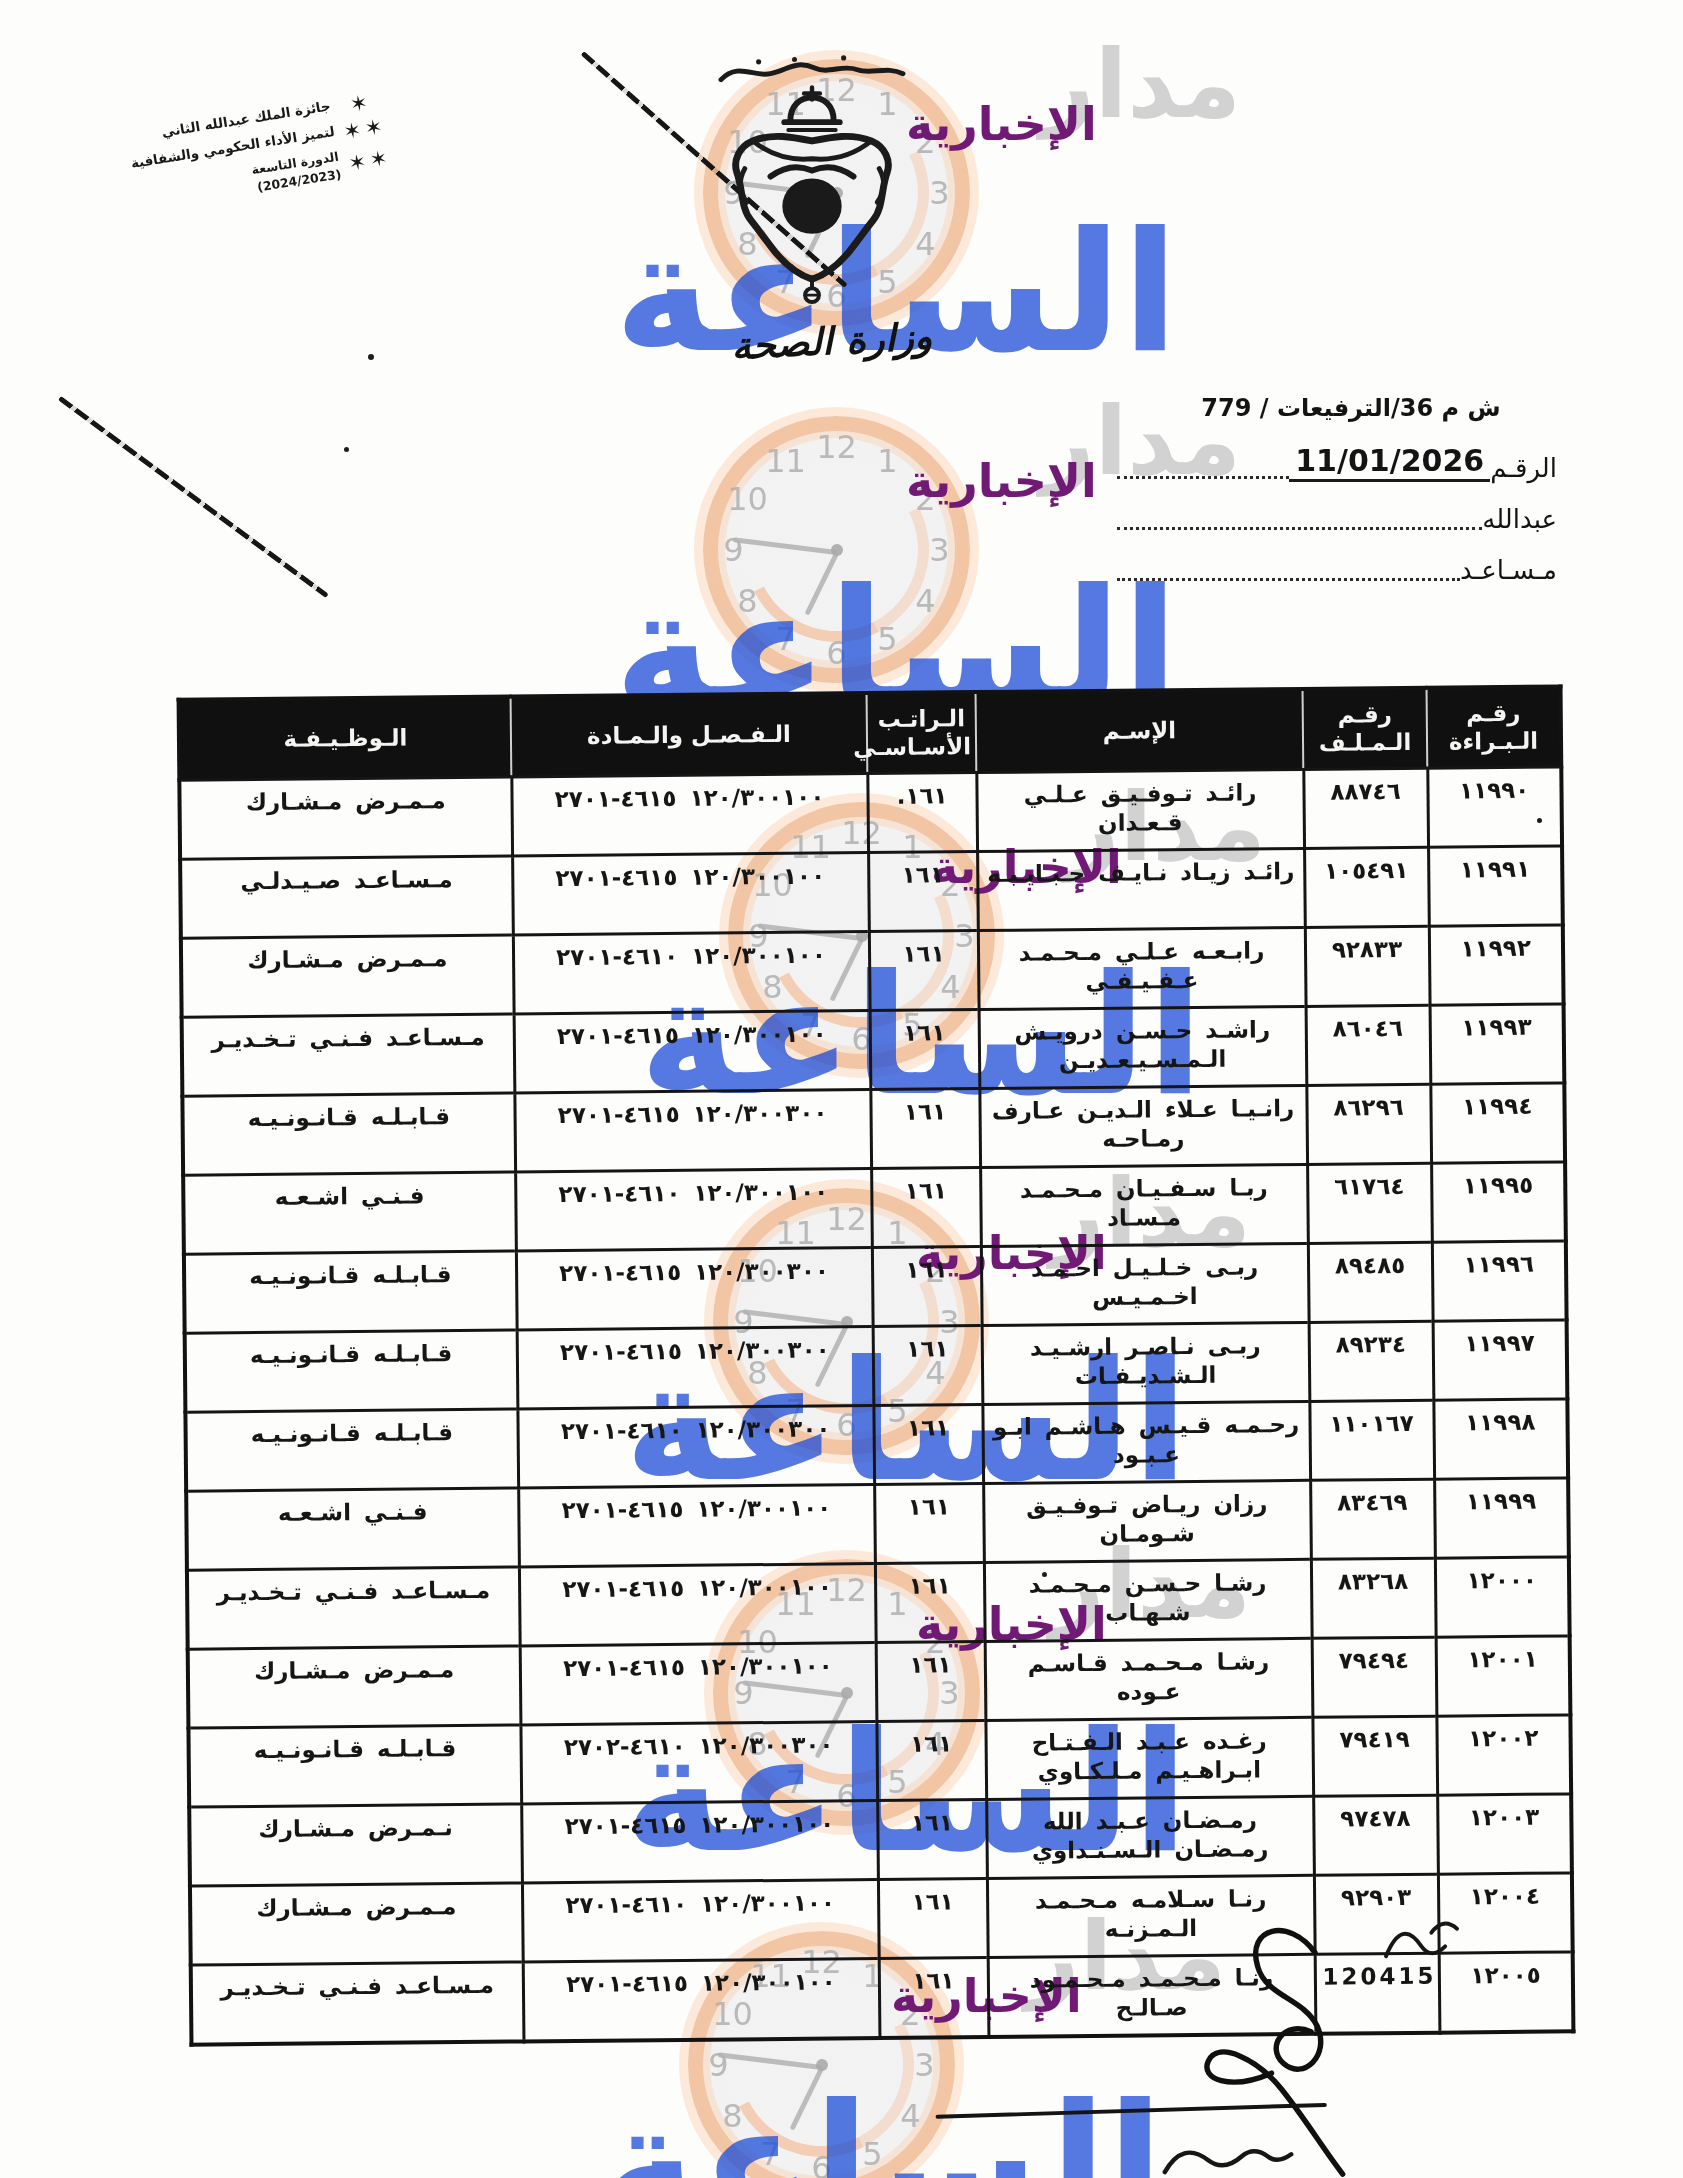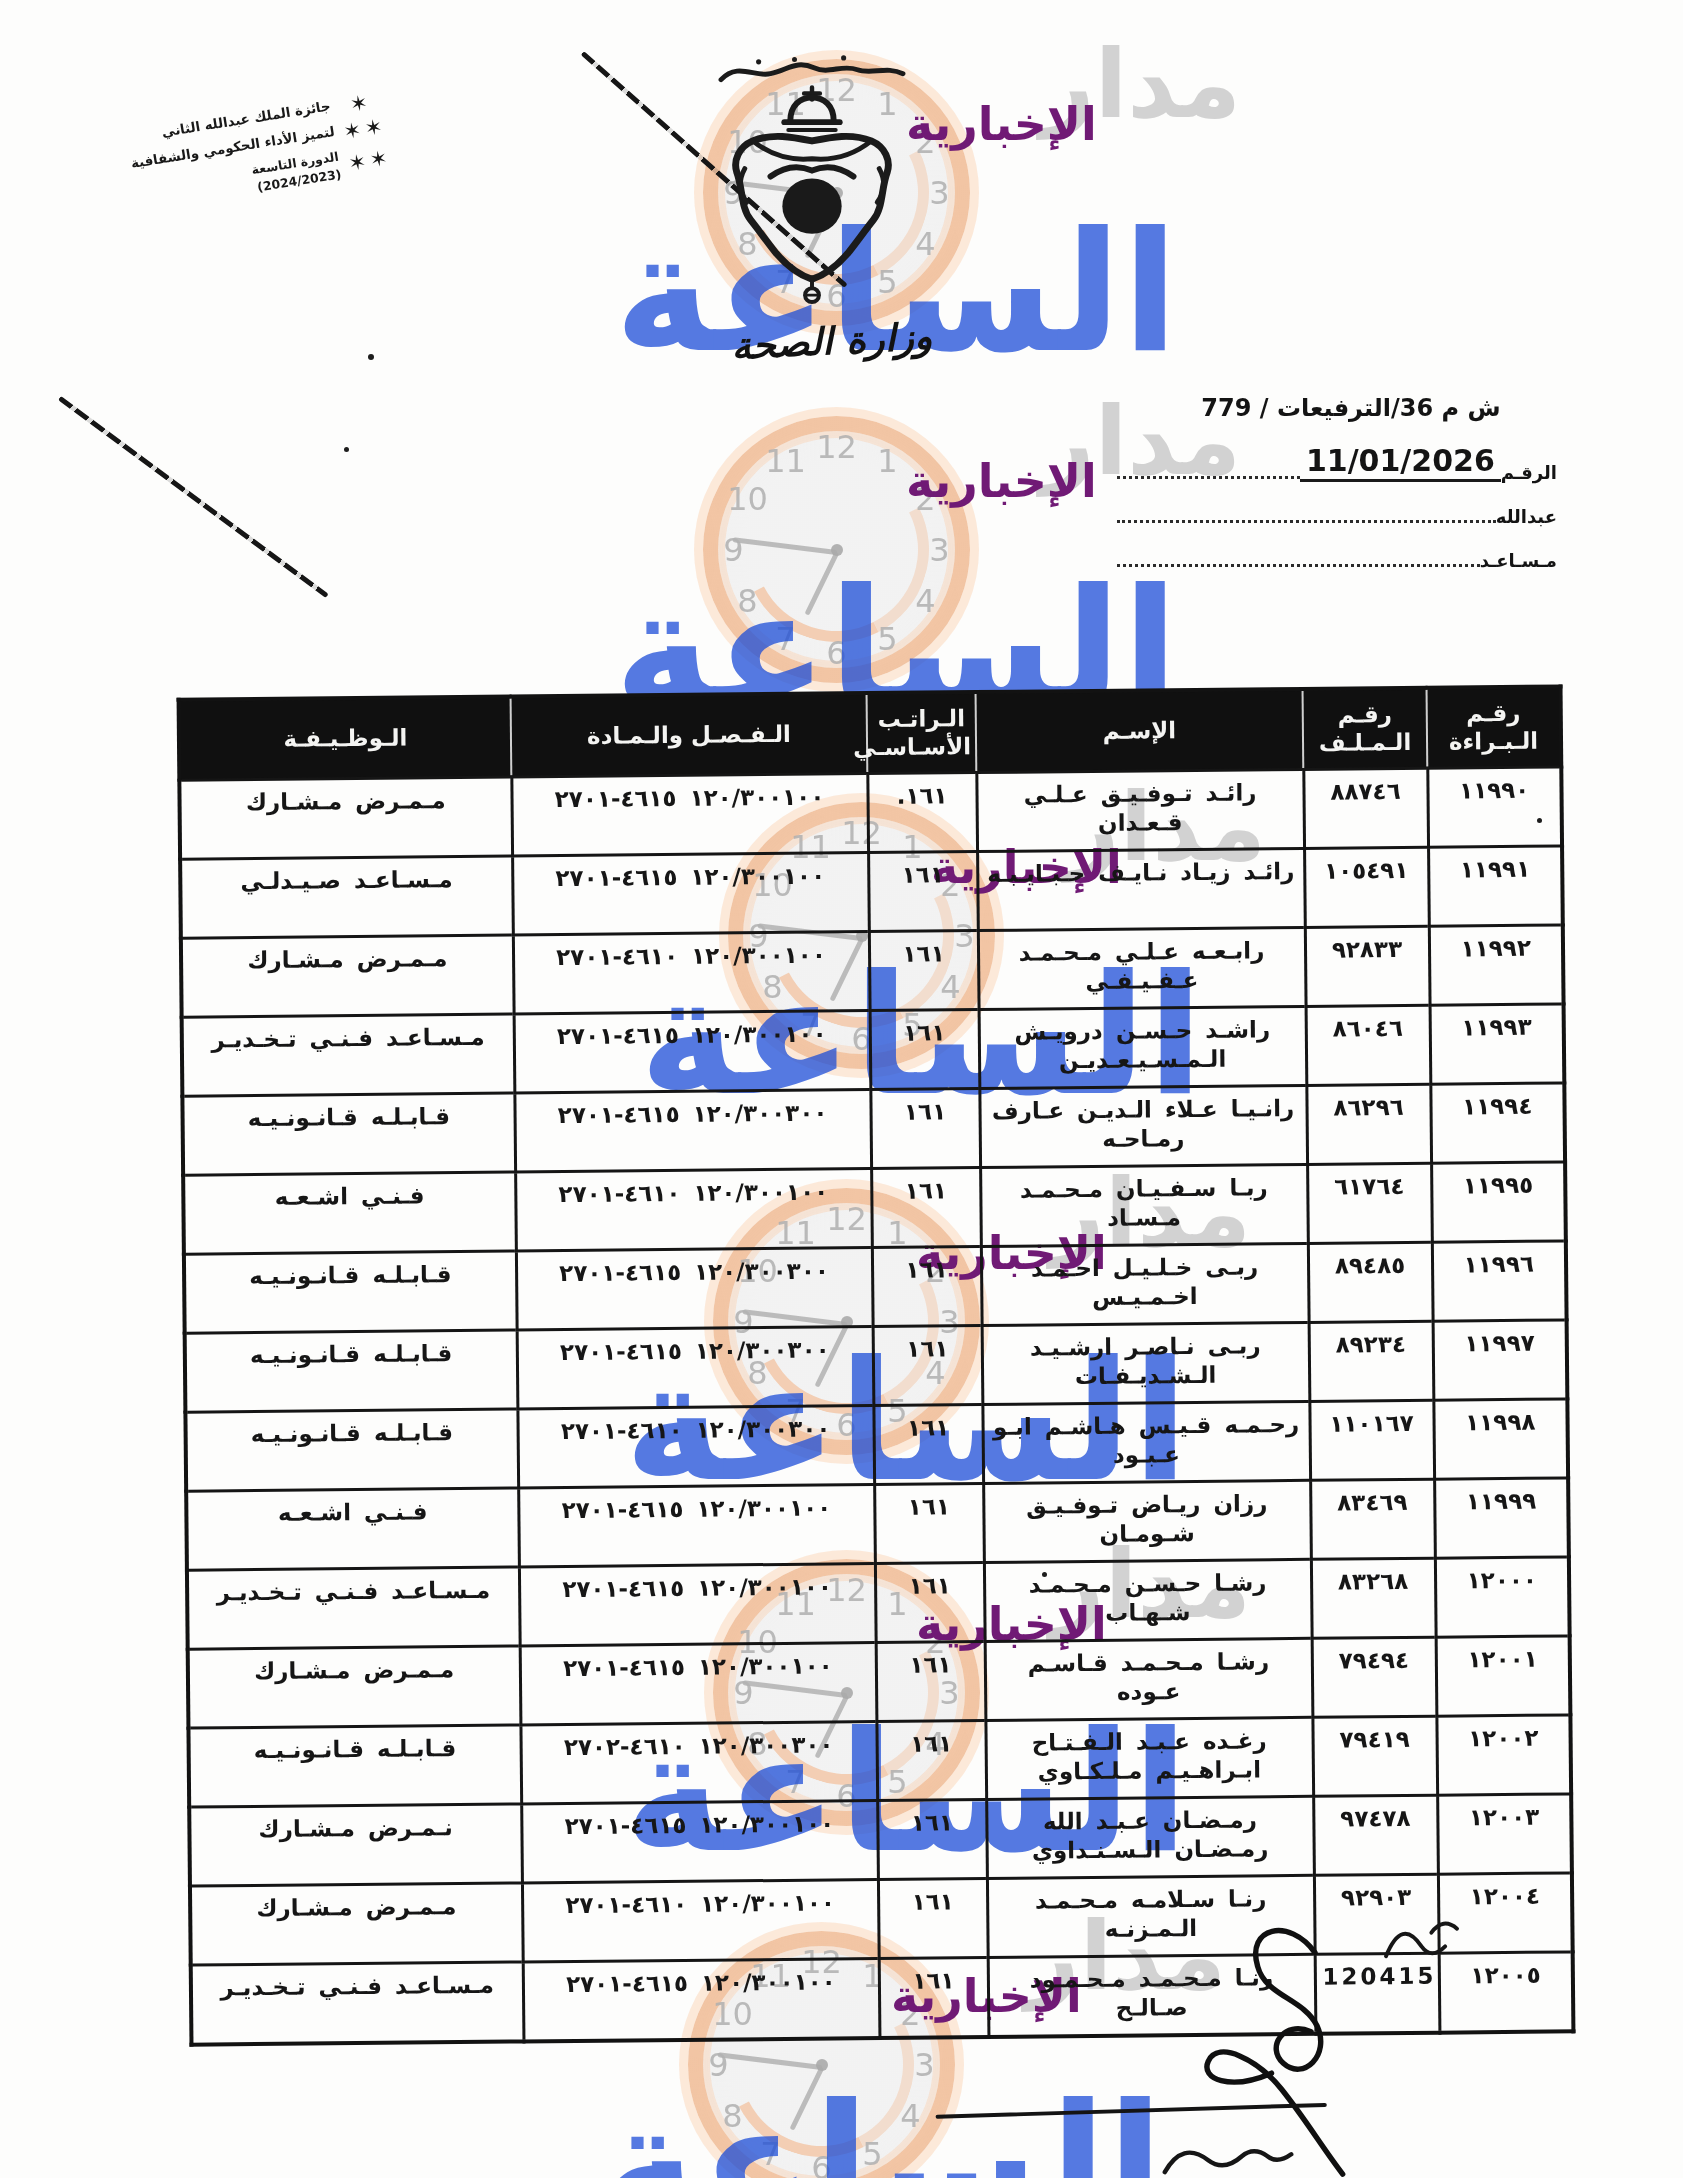--- a/index.html
+++ b/index.html
@@ -49,21 +49,21 @@
   .diag2{left:61px;top:396px;width:333px;transform:rotate(36.5deg);}
   
   .crest{position:absolute;left:693px;top:48px;z-index:2;}
   .ministry-script{position:absolute;left:735px;top:319px;z-index:2;
     font-family:"DejaVu Serif",serif;font-style:italic;font-weight:700;font-size:37px;
     transform:rotate(-3deg) scaleX(1.04);color:#121212;}
   
   .ref{position:absolute;left:1117px;top:394px;width:440px;z-index:2;direction:rtl;color:#141414;}
   .ref-class{font-size:24px;font-weight:700;text-align:center;padding-left:28px;letter-spacing:0.5px;}
   .ref-row{display:flex;align-items:flex-end;margin-top:21px;}
-  .ref-label{font-size:18px;font-weight:700;white-space:nowrap;}
+  .ref-label{font-size:26px;font-weight:400;white-space:nowrap;}
   .ref-value{font-size:30px;font-weight:700;direction:ltr;border-bottom:3px solid #1b1b1b;
              padding:0 6px 1px;margin-bottom:1px;}
   .ref-dots{flex:1;border-bottom:3px dotted #2b2b2b;height:1em;margin-bottom:4px;}
   
   .table-wrap{position:absolute;left:188px;top:691px;width:1381px;z-index:2;transform:rotate(-0.55deg);}
   table.doc{width:100%;border-collapse:collapse;direction:rtl;table-layout:fixed;
             border:4px solid #121212;}
   table.doc th{background:#101010;color:#f4f4f2;border:2px solid #cfcfcf;height:73px;
             font-size:23px;font-weight:700;line-height:1.2;vertical-align:middle;padding:2px 4px;}
   table.doc td{border:3px solid #151515;height:69px;vertical-align:top;padding:7px 6px 0;

